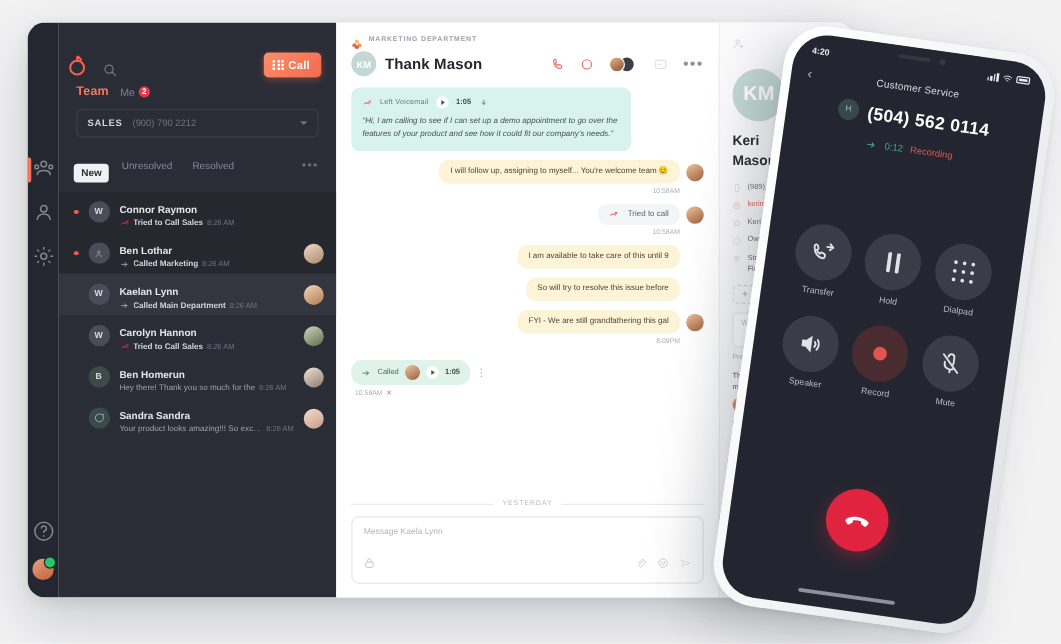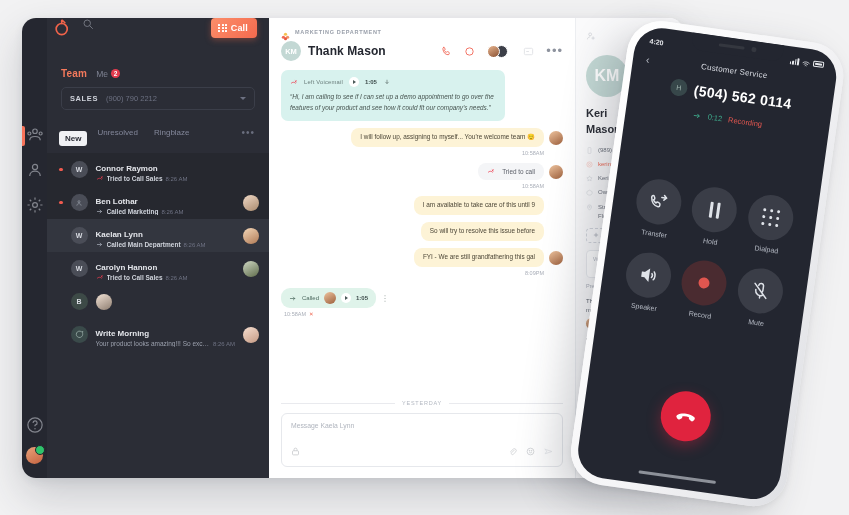--- a/index.html
+++ b/index.html
@@ -35,21 +35,21 @@
   }
   .rail-bottom { position:absolute; bottom:14px; left:0; width:100%;
     display:flex; flex-direction:column; align-items:center; }
   .rail-avatar { width:17px; height:17px; border-radius:50%;
     background:linear-gradient(150deg,#e8a27a,#c4623f); position:relative; margin-top:13px;}
   .rail-avatar::after{ content:""; position:absolute; right:-2px; top:-2px;
      width:8px;height:8px;border-radius:50%;background:#2fc36b;border:1.5px solid #252730;}
 
   
   .sidebar { width:222px; flex:0 0 222px; background:#2b2d36; display:flex; flex-direction:column; }
-  .sb-top { height:44px; display:flex; align-items:flex-start; padding:0 12px 0 6px; gap:10px; }
+  .sb-top { height:44px; display:flex; align-items:flex-end; padding:0 12px 0 6px; gap:10px; }
   .logo-mark { width:19px;height:19px;flex:0 0 19px; }
   .logo-mark svg{width:100%;height:100%;display:block;}
   .sb-search { flex:1; display:flex; align-items:center; }
   .sb-search svg { width:12px;height:12px;opacity:.5;}
   .call-btn {
     background:linear-gradient(135deg,#fb8e6a,#f46a4e);
     color:#fff; font-size:9px; font-weight:bold; letter-spacing:.2px;
     padding:5px 9px 5px 7px; border-radius:4px; border:none; cursor:pointer;
     display:flex;align-items:center;gap:4px;
     box-shadow:0 2px 6px rgba(244,106,78,.35);
@@ -351,21 +351,21 @@
 
     <div class="dept-select">
       <span class="dept-name">SALES</span>
       <span class="dept-num">(900) 790 2212</span>
       <span class="chev"></span>
     </div>
 
     <div class="tabs" id="tabs-host">
         <div class="tab active">New</div>
         <div class="tab">Unresolved</div>
-        <div class="tab">Ringblaze</div>
+        <div class="tab">Resolved</div>
         <span class="tab-dots">•••</span>
       </div>
 
     <div class="conv-list" id="conv-host">
         <div class="conv alt">
           <span class="conv-dot"></span>
           <span class="av w">W</span>
           <span class="conv-txt">
        <span class="conv-name">Connor Raymon</span>
        <span class="conv-sub">
@@ -433,31 +433,38 @@
               </span>
          <span class="conv-sub-t bold">Tried to Call Sales</span>
          <span class="conv-time">8:26 AM</span>
        </span>
      </span>
           <span class="conv-photo p2"></span>
         </div>
         <div class="conv">
           <span class="conv-dot hidden"></span>
           <span class="av b">B</span>
+          <span class="conv-txt">
+       <span class="conv-name">Ben Homerun</span>
+       <span class="conv-sub">
+         <span class="conv-sub-t">Hey there! Thank you so much for the</span>
+         <span class="conv-time">8:26 AM</span>
+       </span>
+     </span>
           <span class="conv-photo p4"></span>
         </div>
         <div class="conv">
           <span class="conv-dot hidden"></span>
           <span class="av g">
             <svg viewBox="0 0 24 24" fill="none" stroke="#9fb3ae" stroke-width="2" style="width:9px;height:9px">
               <path d="M20.5 11.5a8.5 8.5 0 1 1-3.4-6.8L21 4l-1.1 3.6a8.4 8.4 0 0 1 .6 3.9z"></path>
             </svg>
           </span>
           <span class="conv-txt">
-       <span class="conv-name">Write Morning</span>
+       <span class="conv-name">Sandra Sandra</span>
        <span class="conv-sub">
          <span class="conv-sub-t">Your product looks amazing!!! So excited</span>
          <span class="conv-time">8:26 AM</span>
        </span>
      </span>
           <span class="conv-photo p5"></span>
         </div>
       </div>
   </div>
 

